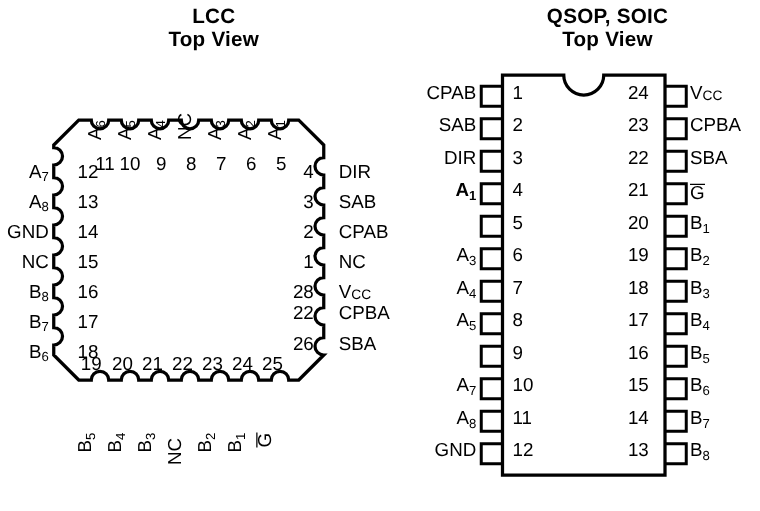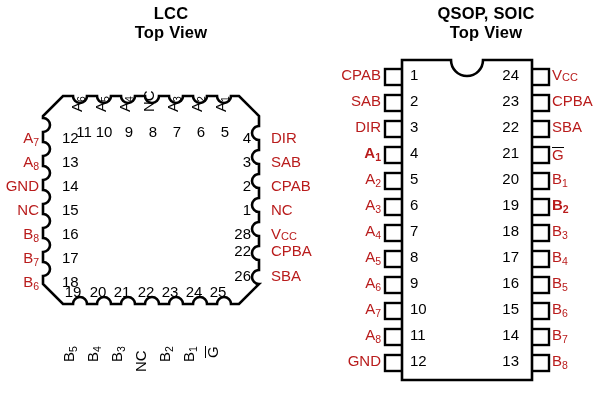--- a/index.html
+++ b/index.html
@@ -50,21 +50,21 @@
     stroke: #000000;
     stroke-width: 2.4;
   }
 
   
   .lbl {
     position: absolute;
     font-size: 15px;
     line-height: 15px;
     white-space: nowrap;
-    color: #b91c1c;
+    color: #000000;
   }
   .lbl.r { text-align: right; }
   .lbl.l { text-align: left; }
   .pinnum {
     position: absolute;
     font-size: 15px;
     line-height: 15px;
     white-space: nowrap;
     color: #000;
   }
@@ -323,34 +323,28 @@
   </div>
   <div class="lbl r" style="left:318px; top:93px; width:62px;">
     <span>SAB</span><sub></sub>
   </div>
   <div class="lbl r" style="left:318px; top:119px; width:62px;">
     <span>DIR</span><sub></sub>
   </div>
   <div class="lbl r" style="left:318px; top:145px; width:62px;font-weight:bold;">
     <span>A</span><sub>1</sub>
   </div>
-  <div class="lbl r" style="left:318px; top:171px; width:62px;">
-    <span>A</span><sub>2</sub>
-  </div>
   <div class="lbl r" style="left:318px; top:197px; width:62px;">
     <span>A</span><sub>3</sub>
   </div>
   <div class="lbl r" style="left:318px; top:223px; width:62px;">
     <span>A</span><sub>4</sub>
   </div>
   <div class="lbl r" style="left:318px; top:249px; width:62px;">
     <span>A</span><sub>5</sub>
-  </div>
-  <div class="lbl r" style="left:318px; top:275px; width:62px;">
-    <span>A</span><sub>6</sub>
   </div>
   <div class="lbl r" style="left:318px; top:301px; width:62px;">
     <span>A</span><sub>7</sub>
   </div>
   <div class="lbl r" style="left:318px; top:327px; width:62px;">
     <span>A</span><sub>8</sub>
   </div>
   <div class="lbl r" style="left:318px; top:353px; width:62px;">
     <span>GND</span><sub></sub>
   </div>
@@ -389,21 +383,21 @@
   </div>
   <div class="lbl l" style="left:551px; top:119px;">
     <span>SBA</span><sub></sub>
   </div>
   <div class="lbl l" style="left:551px; top:147px;">
     <span class="ovl">G</span>
   </div>
   <div class="lbl l" style="left:551px; top:171px;">
     <span>B</span><sub>1</sub>
   </div>
-  <div class="lbl l" style="left:551px; top:197px;font-weight:bold;">
+  <div class="lbl l" style="left:551px; top:197px;">
     <span>B</span><sub>2</sub>
   </div>
   <div class="lbl l" style="left:551px; top:223px;">
     <span>B</span><sub>3</sub>
   </div>
   <div class="lbl l" style="left:551px; top:249px;">
     <span>B</span><sub>4</sub>
   </div>
   <div class="lbl l" style="left:551px; top:275px;">
     <span>B</span><sub>5</sub>

